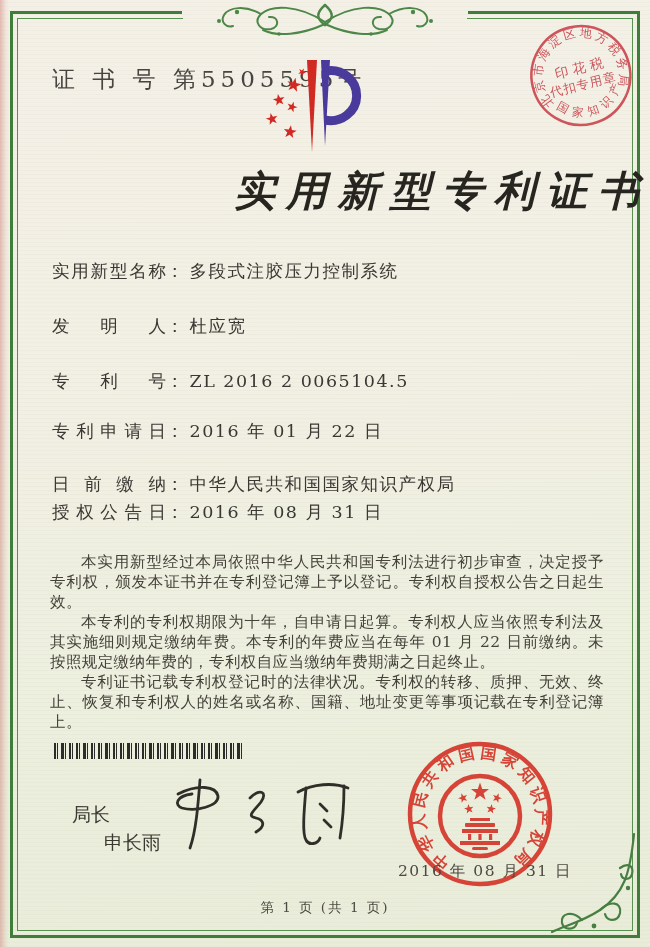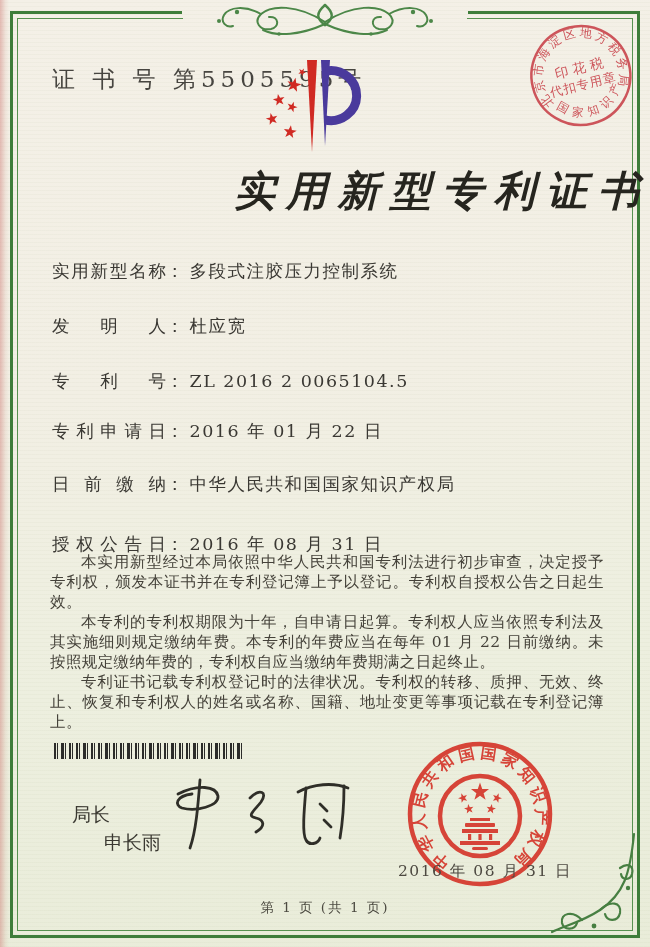--- a/index.html
+++ b/index.html
@@ -33,21 +33,21 @@
   .cert-no{position:absolute;left:52px;top:64px;font-size:23px;letter-spacing:5px;color:#474540;}
 
   .tax-stamp{position:absolute;left:518px;top:18px;transform:rotate(-14deg);opacity:.88;}
 
   .logo{position:absolute;left:258px;top:60px;}
 
   .title{position:absolute;left:0;right:0;top:164px;text-align:right;
     font-size:41px;font-weight:bold;letter-spacing:11px;color:#26251f;font-style:italic;}
 
   .field-row{position:absolute;left:52px;white-space:nowrap;font-size:17.5px;color:#3a3833;}
-  .f0{top:259px}.f1{top:314px}.f2{top:369px}.f3{top:419px}.f4{top:472px}.f5{top:532px}
+  .f0{top:259px}.f1{top:314px}.f2{top:369px}.f3{top:419px}.f4{top:472px}.f5{top:500px}
   .field-label{display:inline-block;width:114px;text-align:justify;text-align-last:justify;}
   .field-colon{margin-right:6px;}
   .field-value{letter-spacing:1.5px;text-align:center;}
 
   .paragraphs{position:absolute;left:50px;top:552px;width:554px;
     font-size:15.5px;line-height:20px;text-align:justify;color:#45423a;letter-spacing:.4px;}
   .paragraphs p{margin:0;text-indent:2em;}
 
   .barcode{position:absolute;left:54px;top:743px;width:188px;height:16px;
     background:repeating-linear-gradient(90deg,

